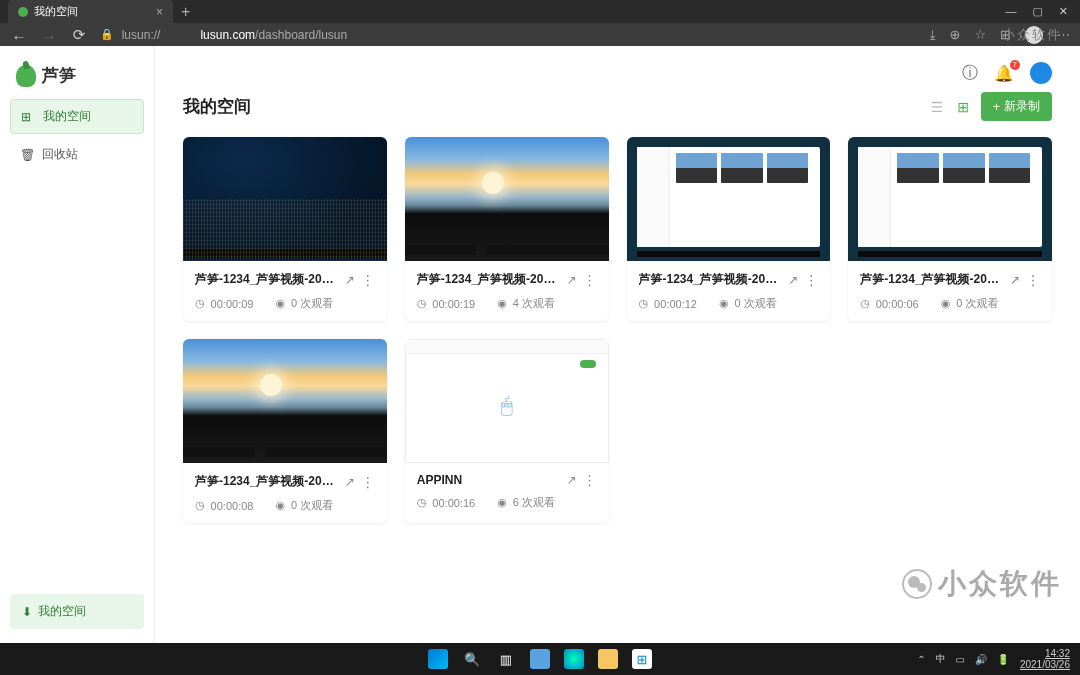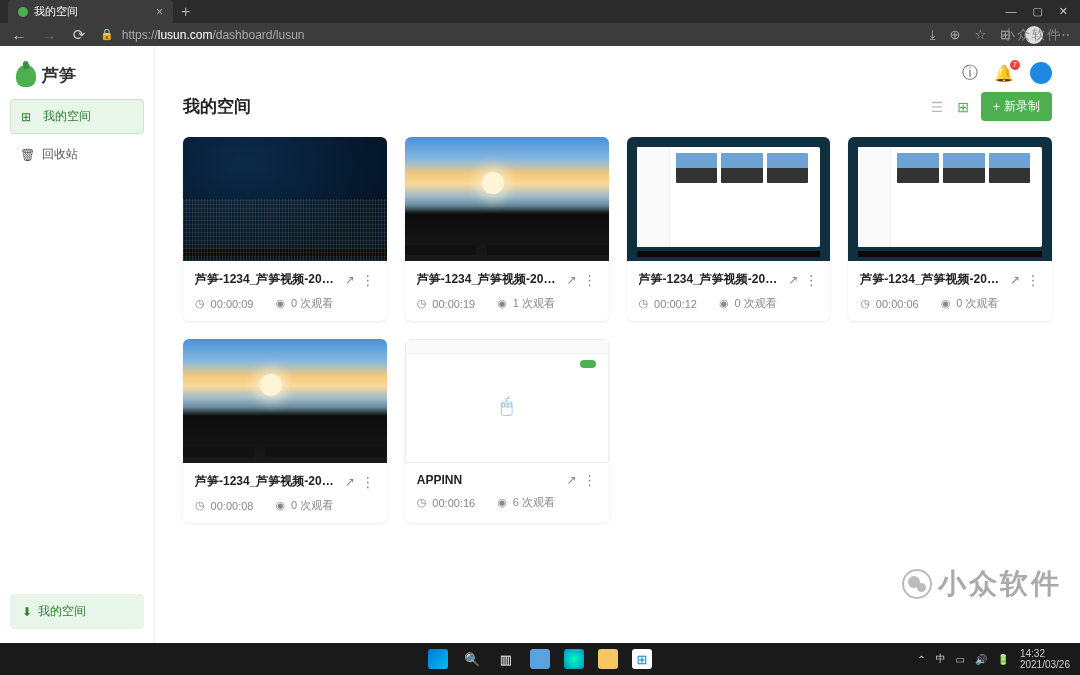--- a/index.html
+++ b/index.html
@@ -12,21 +12,21 @@
 .tab .fav { width: 10px; height: 10px; background: #4caf50; border-radius: 50%; }
 .tab .close-x { margin-left: auto; font-size: 12px; color: #aaa; cursor: pointer; }
 .new-tab { color: #aaa; font-size: 16px; padding: 0 8px; cursor: pointer; }
 .win-controls { margin-left: auto; display: flex; gap: 16px; padding-right: 12px; color: #ccc; font-size: 11px; }
 .addr-bar { height: 23px; display: flex; align-items: center; padding: 0 10px; gap: 12px; background: #3c3c3c; }
 .nav-btn { color: #ccc; font-size: 15px; cursor: pointer; width: 18px; text-align: center; }
 .nav-btn.disabled { color: #666; }
 .url-area { flex: 1; display: flex; align-items: center; gap: 8px; color: #ccc; font-size: 12px; }
 .lock { font-size: 11px; }
 .url-text { color: #aaa; }
-.url-text .host { color: #fff; }
+.url-text .host { color: #fff; margin-left: 40px; }
 .ext-icons { display: flex; gap: 14px; align-items: center; color: #aaa; font-size: 13px; }
 .avatar-br { width: 18px; height: 18px; background: #ddd; border-radius: 50%; }
 .watermark-top { position: absolute; top: 26px; right: 18px; color: #888; font-size: 13px; font-weight: 500; letter-spacing: 2px; }
 
 
 .page { display: flex; height: 597px; background: #000000; position: relative; }
 .sidebar { width: 155px; background: #fff; border-right: 1px solid #f0f0f0; padding: 14px 10px; display: flex; flex-direction: column; }
 .logo { display: flex; align-items: center; gap: 6px; padding: 4px 6px 12px; }
 .logo-icon { width: 20px; height: 22px; background: #4caf50; border-radius: 50% 50% 40% 40%; position: relative; }
 .logo-icon::before { content: ''; position: absolute; top: -4px; left: 7px; width: 6px; height: 8px; background: #388e3c; border-radius: 50% 50% 0 0; transform: rotate(-15deg); }
@@ -86,21 +86,21 @@
 .wm-wx::before,.wm-wx::after{content:'';position:absolute;border-radius:50%;}
 .wm-wx::before{width:12px;height:12px;background:#bbb;top:5px;left:4px;}
 .wm-wx::after{width:9px;height:9px;background:#bbb;bottom:5px;right:4px;}
 
 
 .taskbar { position: absolute; bottom: 0; left: 0; right: 0; height: 32px; background: #1a1a1a; display: flex; align-items: center; color: #fff; font-size: 11px; }
 .taskbar .center-icons { position: absolute; left: 50%; transform: translateX(-50%); display: flex; gap: 14px; }
 .taskbar .ti { width: 20px; height: 20px; border-radius: 3px; display: flex; align-items: center; justify-content: center; font-size: 13px; cursor: pointer; }
 .taskbar .win { background: linear-gradient(135deg,#0078d4,#00bcf2); }
 .taskbar .tray { margin-left: auto; display: flex; align-items: center; gap: 10px; padding-right: 10px; font-size: 10px; color: #ccc; }
-.taskbar .clock { line-height: 1.1; font-size: 10px; }
+.taskbar .clock { text-align: right; line-height: 1.1; font-size: 10px; text-decoration: underline; }
 </style>
 </head>
 <body>
 
 <div class="browser-chrome">
   <div class="tab-strip">
     <div class="tab">
       <span class="fav"></span>
       <span>我的空间</span>
       <span class="close-x">×</span>
@@ -112,21 +112,21 @@
       <span>✕</span>
     </div>
   </div>
   <div class="addr-bar">
     <span class="nav-btn">←</span>
     <span class="nav-btn disabled">→</span>
     <span class="nav-btn">⟳</span>
     <div class="url-area">
       <span class="lock">🔒</span>
       <span class="url-text">
-        <span>https://</span><span class="host">lusun.com</span><span>/dashboard/lusun</span>
+        <span>lusun://</span><span class="host">lusun.com</span><span>/dashboard/lusun</span>
       </span>
     </div>
     <div class="ext-icons">
       <span>⤓</span>
       <span>⊕</span>
       <span>☆</span>
       <span>⊞</span>
       <span class="avatar-br"></span>
       <span>⋯</span>
     </div>
@@ -202,21 +202,21 @@
       <div class="card-title-row">
         <span class="card-title">芦笋-1234_芦笋视频-20211126</span>
         <span class="card-share">↗</span>
         <span class="card-more">⋮</span>
       </div>
       <div class="card-meta">
         <span class="meta-icon">◷</span>
         <span>00:00:19</span>
         <span class="meta-sep"></span>
         <span class="meta-icon">◉</span>
-        <span>1 次观看</span>
+        <span>4 次观看</span>
       </div>
     </div>
         </div>
         <div class="card">
     <div class="thumb app">
             <div class="mini-win">
               <div class="mini-side"></div>
               <div class="mini-main">
                 <div class="mini-card"></div>
                 <div class="mini-card"></div>

